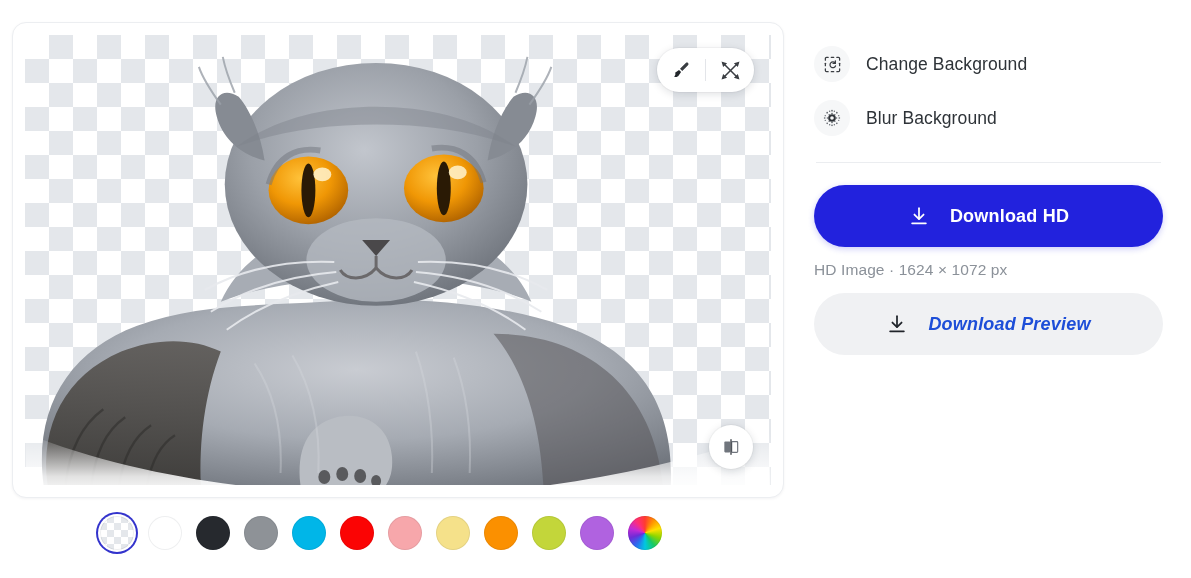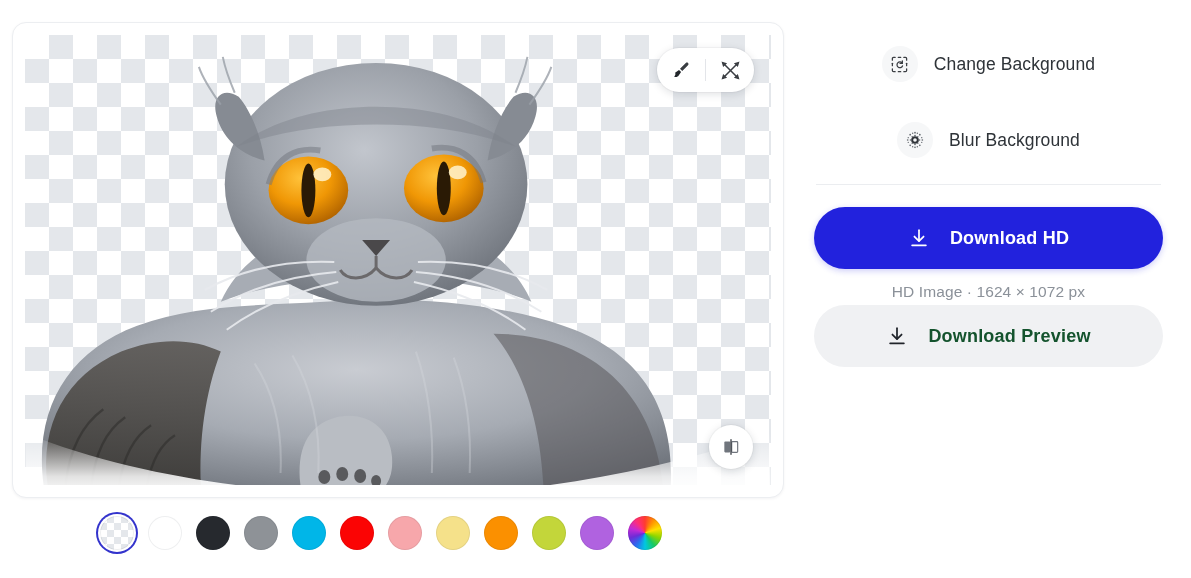--- a/index.html
+++ b/index.html
@@ -89,21 +89,21 @@
     background-size: 14px 14px;
     background-position: 0 0, 7px 7px;
   }
   .swatch.rainbow {
     background: conic-gradient(#ff3b30, #ff9500, #ffe000, #8cd600, #17c964,
       #00c8e0, #2b6cf0, #6f2bd6, #c22bd6, #ff2e7a, #ff3b30);
   }
 
   
   .sidebar { width: 391px; height: 578px; padding: 46px 28px 0 14px; }
-  .actions { display: flex; flex-direction: column; gap: 40px; align-items: center; }
+  .actions { display: flex; flex-direction: column; gap: 18px; }
   .action-row {
     display: flex; align-items: center; gap: 16px;
     cursor: pointer; width: fit-content;
   }
   .action-icon {
     width: 36px; height: 36px; border-radius: 50%;
     background: #f6f7f8;
     display: flex; align-items: center; justify-content: center;
     flex: none;
   }
@@ -112,24 +112,24 @@
   .divider { height: 1px; background: #ebedf0; margin: 26px 2px 0 2px; }
 
   .btn {
     width: 100%; height: 62px; border-radius: 31px;
     display: flex; align-items: center; justify-content: center; gap: 20px;
     border: none; cursor: pointer; font-size: 18px; font-weight: bold;
     letter-spacing: .2px;
   }
   .btn-primary { background: #2222dd; color: #ffffff; margin-top: 22px;
     box-shadow: 0 2px 6px rgba(34,34,221,.22); }
-  .btn-secondary { background: #f0f1f3; color: #14532d; margin-top: 4px; }
+  .btn-secondary { background: #f0f1f3; color: #1d4ed8; margin-top: 14px; font-style: italic; }
 
   .caption {
-    text-align: center; font-size: 15.5px; color: #8b9199;
+    text-align: left; font-size: 15.5px; color: #8b9199;
     margin-top: 14px; letter-spacing: .1px;
   }
 </style>
 </head>
 <body>
 
 <div class="app">
 
   <div class="editor">
 

